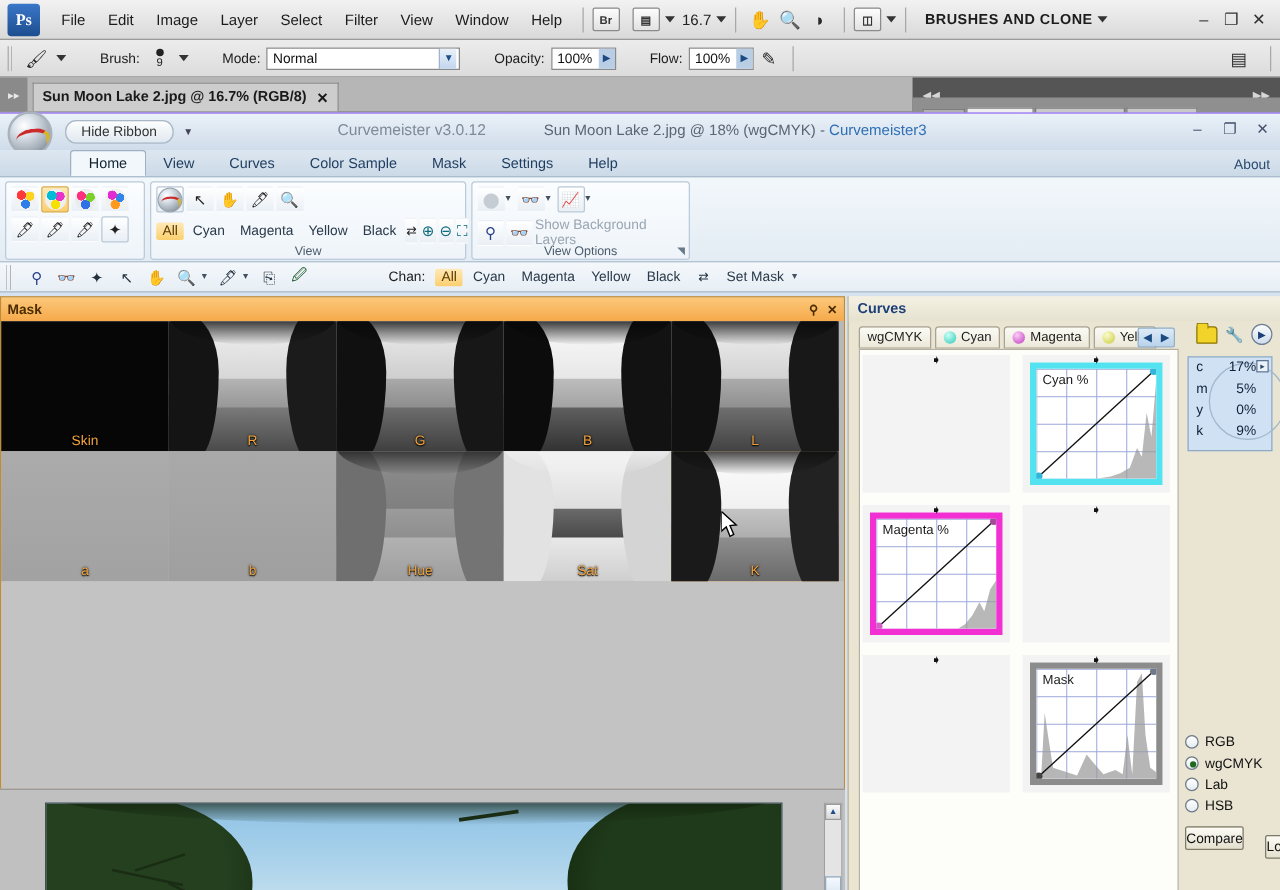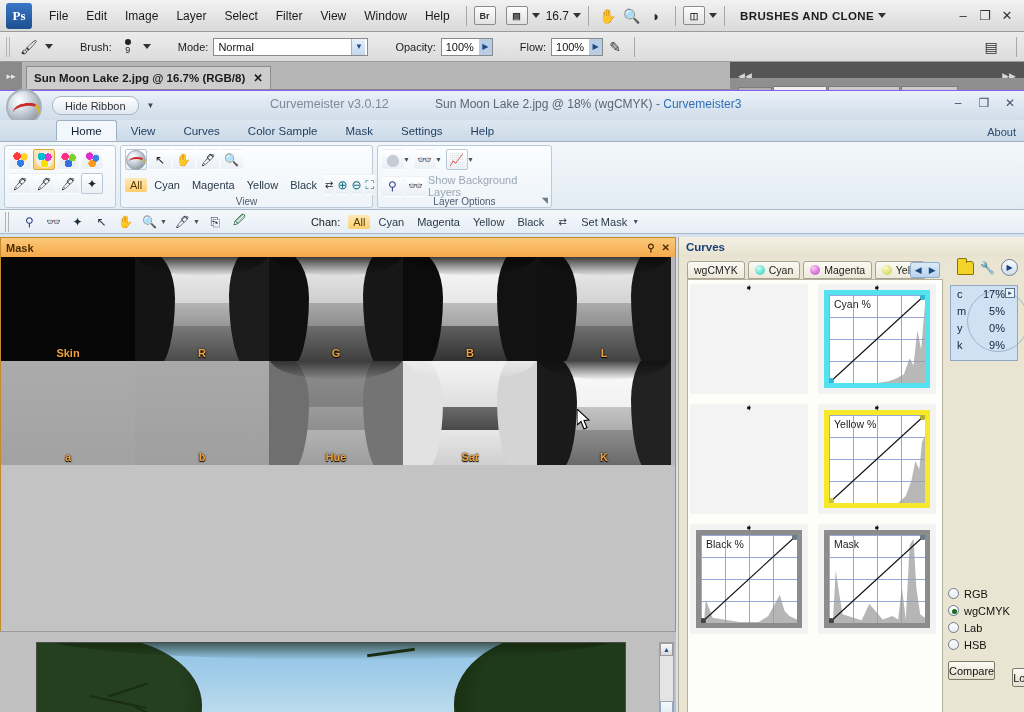--- a/index.html
+++ b/index.html
@@ -241,21 +241,21 @@
   .mask-head{
     height:19px;background:linear-gradient(#fcc87a,#f5a94a);
     display:flex;align-items:center;justify-content:space-between;padding:0 5px;
     font-size:11px;font-weight:bold;color:#4a2c00;
   }
   .mask-headbtns{display:flex;gap:7px;font-size:10px;color:#4a2c00;}
   .thumbgrid{position:relative;width:100%;height:208px;background:#b8b8b8;}
   .thumb{position:absolute;width:134px;height:104px;overflow:hidden;}
   .thumb .lbl{
     position:absolute;bottom:2px;width:100%;text-align:center;
-    font-size:11px;font-weight:bold;color:#f0a33c;
+    font-size:11px;font-weight:normal;color:#f0a33c;
     text-shadow:0 1px 1px #000,0 0 2px #000;
   }
   .thumb.sel{outline:2px solid #f09a30;outline-offset:-2px;z-index:3;}
   
   .gray-scene{position:absolute;inset:0;}
   .gs-sky{position:absolute;left:0;top:0;width:100%;height:56%;}
   .gs-mount{position:absolute;left:0;top:44%;width:100%;height:30%;}
   .gs-fore{position:absolute;left:0;bottom:0;width:100%;height:34%;}
   .gs-treeL{position:absolute;left:-4%;top:-6%;width:34%;height:112%;
     border-radius:0 60% 40% 0/0 40% 60% 0;}
@@ -581,21 +581,21 @@
         <div class="ticon" style="color:#2a3f8a;">👓</div>
         <div class="t2dd">▼</div>
         <div class="ticon framed" style="color:#1c5c2c;">📈</div>
         <div class="t2dd">▼</div>
       </div>
       <div class="rrow" style="margin-top:4px;">
         <div class="ticon" style="color:#2a3f8a;">⚲</div>
         <div class="ticon" style="color:#2a3f8a;">👓</div>
         <div class="dimtext">Show Background Layers</div>
       </div>
-      <div class="rgroup-title">Layer Options</div>
+      <div class="rgroup-title">View Options</div>
       <div class="dlgcorner">◥</div>
     </div>
   </div>
 
   <div class="cm-toolbar2">
     <div class="grip"></div>
     <div class="t2" style="color:#2a3f8a;">⚲</div>
     <div class="t2" style="color:#2a3f8a;">👓</div>
     <div class="t2">✦</div>
     <div class="t2">↖</div>
@@ -806,60 +806,44 @@
             </svg>
           </div>
           <div class="cpoint" style="right:-1px;top:-1px;background:#2fb6d8;"></div>
           <div class="cpoint" style="left:-1px;bottom:-1px;background:#2fb6d8;"></div>
           <div class="clabel">Cyan %</div>
         </div>
       </div>
 
       <div class="cbox" style="left:2px;top:124px;">
         <div class="carrow" style="top:-2px;">➧</div>
-      </div>
-
-      <div class="cbox" style="left:130px;top:124px;">
-        <div class="carrow" style="top:-2px;">➧</div>
-        <div class="frame" style="border-color:#f6e92a;">
+        <div class="frame" style="border-color:#f12fd2;">
           <div class="grid"></div>
           <div class="histo">
             <svg viewBox="0 0 100 100" preserveAspectRatio="none">
-              <path d="M0,100 L72,100 L80,92 L86,74 L90,52 L94,62 L97,30 L100,24 L100,100 Z" fill="#9a9a9a" opacity=".7"></path>
+              <path d="M0,100 L68,100 L74,96 L80,88 L86,76 L90,84 L95,64 L100,56 L100,100 Z" fill="#9a9a9a" opacity=".7"></path>
             </svg>
           </div>
           <div class="diag">
             <svg viewBox="0 0 100 100" preserveAspectRatio="none">
               <line x1="2" y1="98" x2="98" y2="2" stroke="#111" stroke-width="1.1" vector-effect="non-scaling-stroke"></line>
             </svg>
           </div>
-          <div class="cpoint" style="right:-1px;top:-1px;background:#b5b02a;"></div>
-          <div class="cpoint" style="left:-1px;bottom:-1px;background:#c9c33a;"></div>
-          <div class="clabel">Yellow %</div>
+          <div class="cpoint" style="right:-1px;top:-1px;background:#a34c9a;"></div>
+          <div class="cpoint" style="left:-1px;bottom:-1px;background:#d45fc8;"></div>
+          <div class="clabel">Magenta %</div>
         </div>
+      </div>
+
+      <div class="cbox" style="left:130px;top:124px;">
+        <div class="carrow" style="top:-2px;">➧</div>
       </div>
 
       <div class="cbox" style="left:2px;top:244px;">
         <div class="carrow" style="top:-2px;">➧</div>
-        <div class="frame" style="border-color:#8c8c8c;">
-          <div class="grid"></div>
-          <div class="histo">
-            <svg viewBox="0 0 100 100" preserveAspectRatio="none">
-              <path d="M0,100 L3,100 L5,74 L8,82 L12,94 L40,99 L60,99 L70,92 L76,80 L82,68 L87,86 L92,92 L100,96 L100,100 Z" fill="#9a9a9a" opacity=".72"></path>
-            </svg>
-          </div>
-          <div class="diag">
-            <svg viewBox="0 0 100 100" preserveAspectRatio="none">
-              <line x1="2" y1="98" x2="98" y2="2" stroke="#111" stroke-width="1.1" vector-effect="non-scaling-stroke"></line>
-            </svg>
-          </div>
-          <div class="cpoint" style="right:-1px;top:-1px;background:#6c7a8a;"></div>
-          <div class="cpoint" style="left:-1px;bottom:-1px;background:#444;"></div>
-          <div class="clabel">Black %</div>
-        </div>
       </div>
 
       <div class="cbox" style="left:130px;top:244px;">
         <div class="carrow" style="top:-2px;">➧</div>
         <div class="frame" style="border-color:#8c8c8c;">
           <div class="grid"></div>
           <div class="histo">
             <svg viewBox="0 0 100 100" preserveAspectRatio="none">
               <path d="M0,100 L4,100 L7,40 L10,62 L14,90 L34,97 L42,78 L48,86 L56,96 L66,92 L72,96 L76,60 L80,96 L84,12 L88,4 L91,60 L95,90 L100,94 L100,100 Z" fill="#9a9a9a" opacity=".72"></path>
             </svg>

